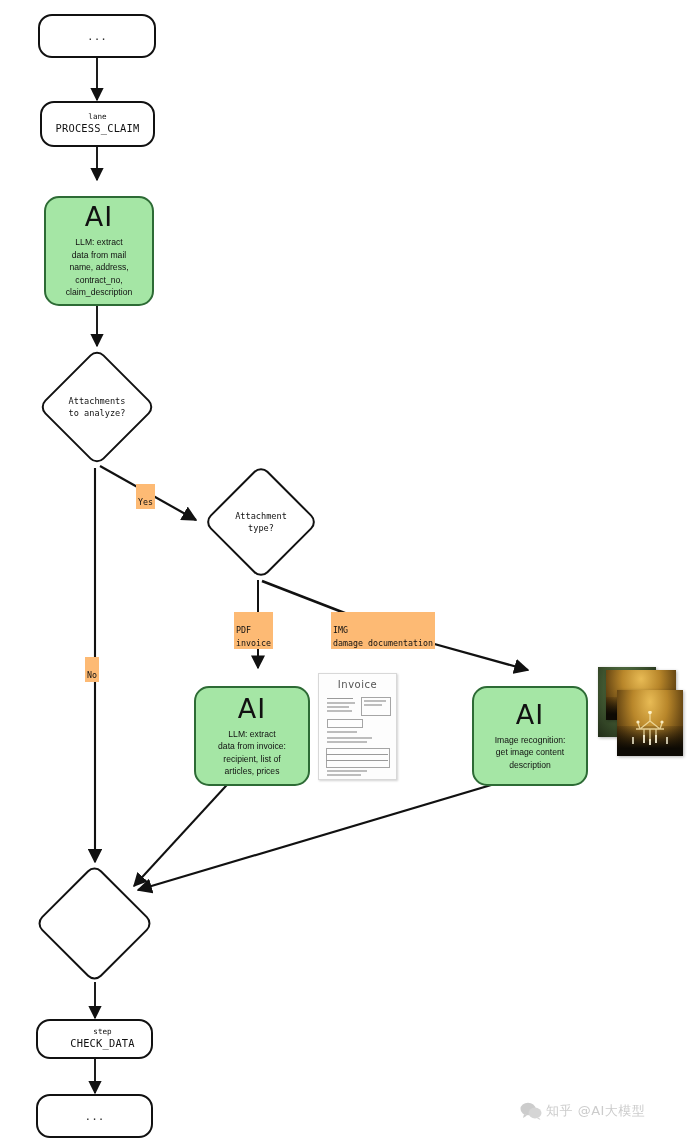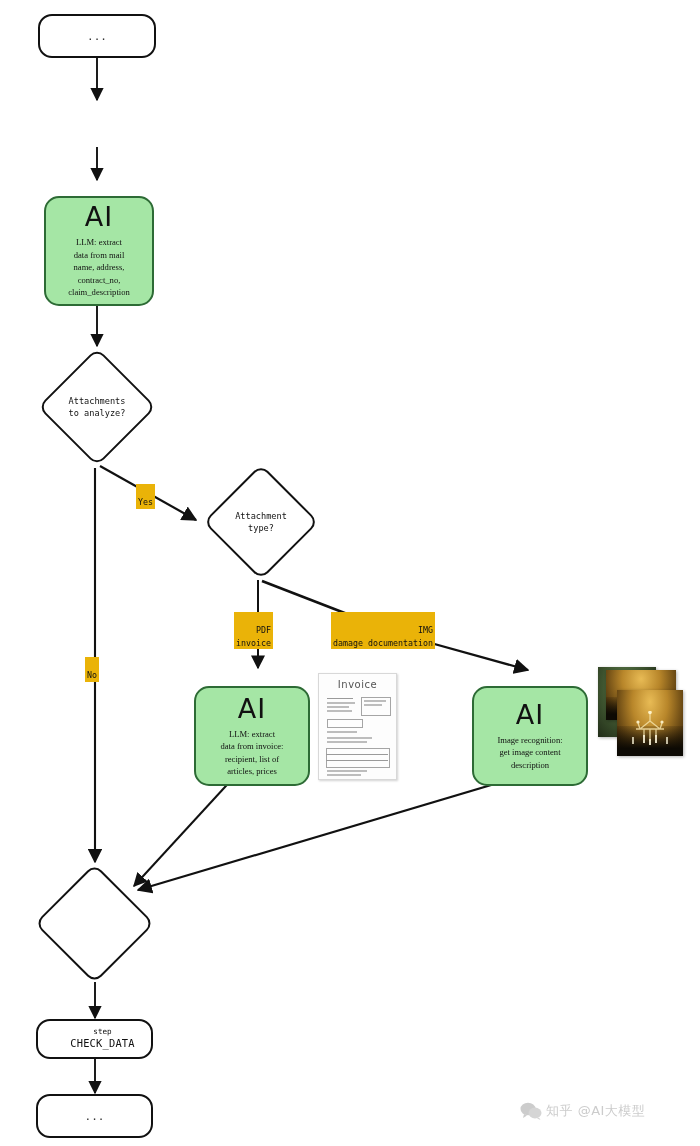--- a/index.html
+++ b/index.html
@@ -62,21 +62,21 @@
   .ai-glyph {
     font-family: "DejaVu Sans", sans-serif;
     font-size: 27px;
     font-weight: 400;
     letter-spacing: 1px;
     line-height: 1;
     color: #111111;
     margin-bottom: 6px;
   }
   .ai-desc {
-    font-family: Liberation Serif, serif;
+    font-family: Liberation Sans, sans-serif;
     font-size: 8.6px;
     line-height: 1.45;
     color: #111111;
     white-space: pre-line;
   }
 
   .box-small-label {
     font-family: "DejaVu Sans Mono", monospace;
     font-size: 7.6px;
     line-height: 1.3;
@@ -126,22 +126,22 @@
   }
 
   
   .edge-label {
     position: absolute;
     font-family: "DejaVu Sans Mono", monospace;
     font-size: 8.3px;
     line-height: 1.5;
     color: #111111;
     white-space: pre-line;
-    text-align: right;
-    background: #eab308;
+    text-align: left;
+    background: #fdba74;
     padding: 0 2px;
   }
 
   
   .thumb { position: absolute; }
 
   .invoice-thumb {
     background: #fdfdfd;
     border: 1px solid #d8d8d8;
     box-shadow: 1px 1px 2px rgba(0,0,0,.18);
@@ -245,20 +245,24 @@
     <path d="M 95 982 L 95 1018" stroke="#111111" stroke-width="1.9" fill="none" marker-end="url(#arrow)"></path>
 
     <path d="M 95 1059 L 95 1093" stroke="#111111" stroke-width="1.9" fill="none" marker-end="url(#arrow)"></path>
   </svg>
 
 
   <div class="node rounded-box" style="left:38px; top:14px; width:118px; height:44px;">
     <span class="ellipsis-label">...</span>
   </div>
 
+  <div class="node rounded-box" style="left:40px; top:101px; width:115px; height:46px;">
+    <span class="box-small-label">lane</span>
+    <span class="box-main-label">PROCESS_CLAIM</span>
+  </div>
 
   <div class="node ai-box" style="left:44px; top:182px; width:110px; height:110px; padding:6px 4px;">
     <span class="ai-glyph">AI</span>
     <span class="ai-desc">LLM: extract
 data from mail
 name, address,
 contract_no,
 claim_description</span>
   </div>
 

